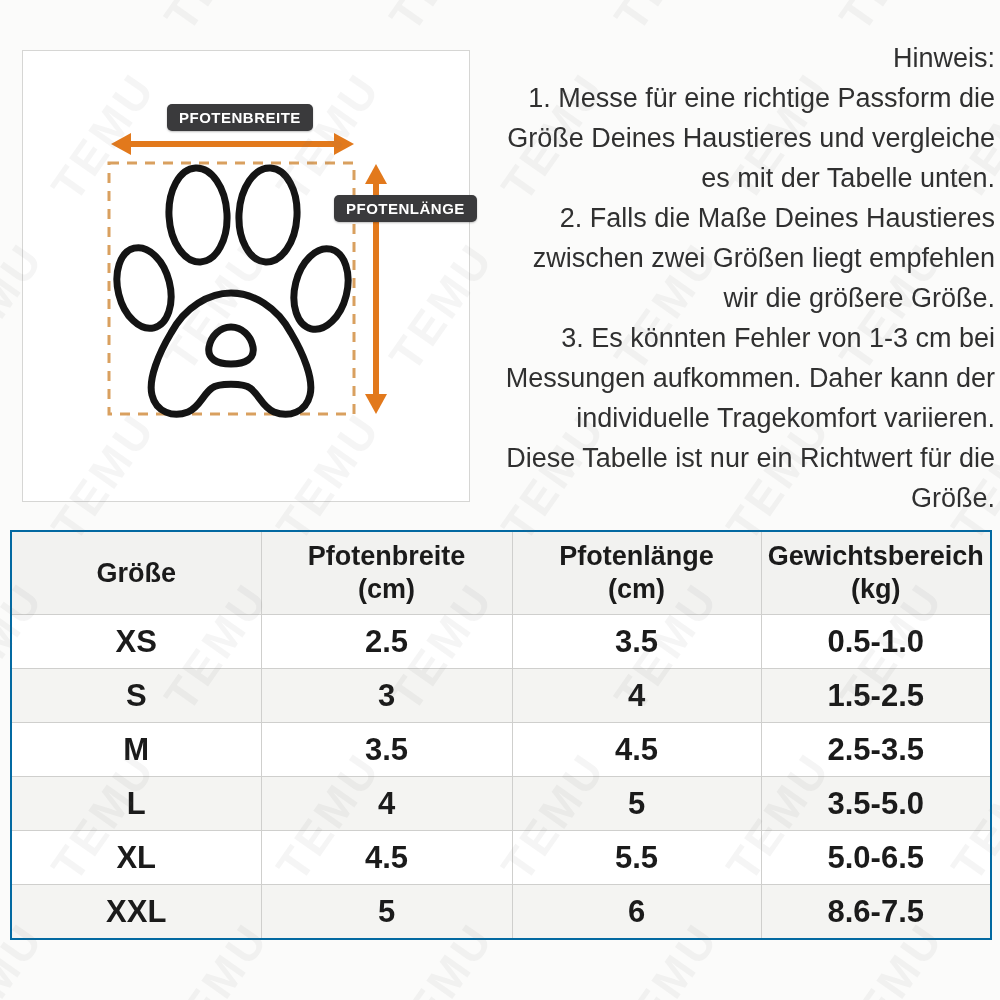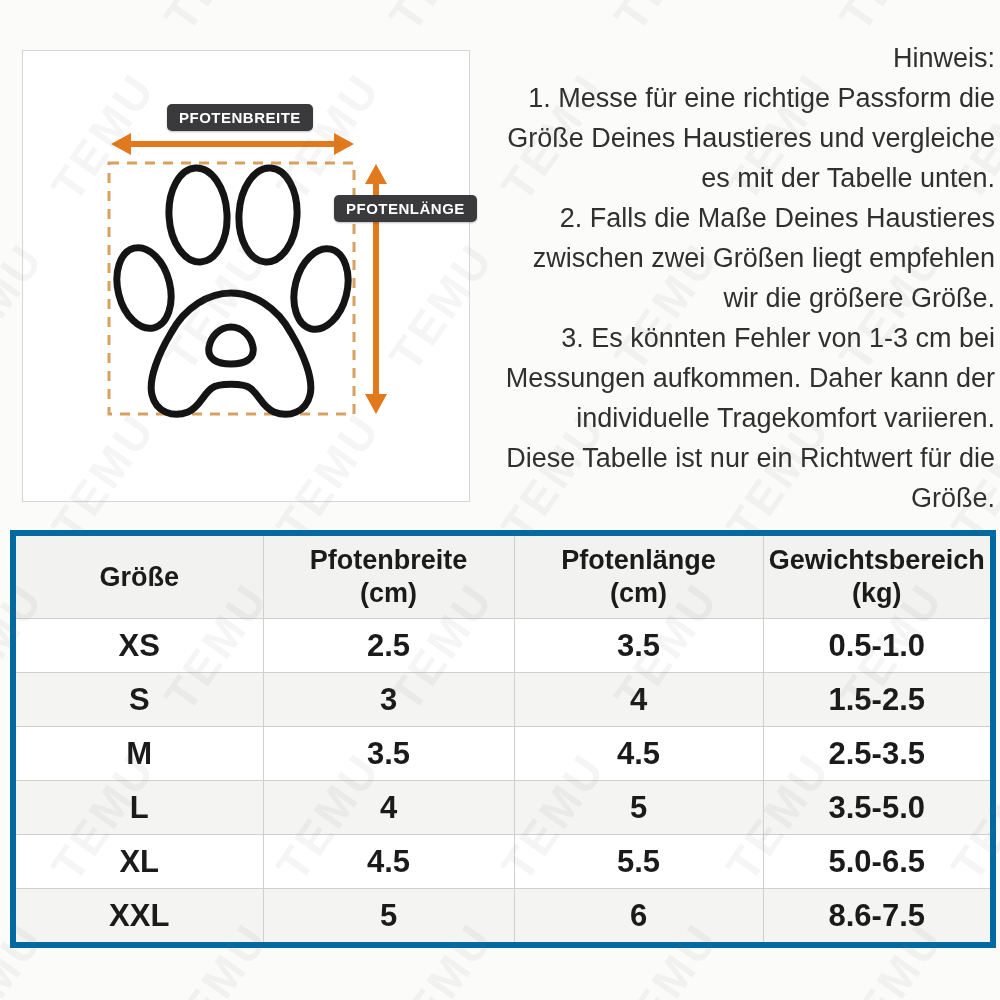--- a/index.html
+++ b/index.html
@@ -38,21 +38,21 @@
   .note{
     position:absolute;left:503px;top:38px;width:492px;z-index:2;
     font-size:27px;line-height:40px;color:#303030;text-align:right;
   }
   .note p{margin:0;}
   
   table.size-table{
     position:absolute;left:10px;top:530px;width:980px;z-index:2;
     border-collapse:collapse;table-layout:fixed;
     background:#ffffff;
-    border:6px solid #0369a1;
+    border:2px solid #0369a1;
   }
   .size-table th,.size-table td{
     border:1px solid #cfcfcd;
     text-align:center;vertical-align:middle;
     color:#1b1b1b;
     padding:0;
   }
   .size-table th{
     background:#f2f2f0;
     font-size:27px;font-weight:bold;line-height:33px;

